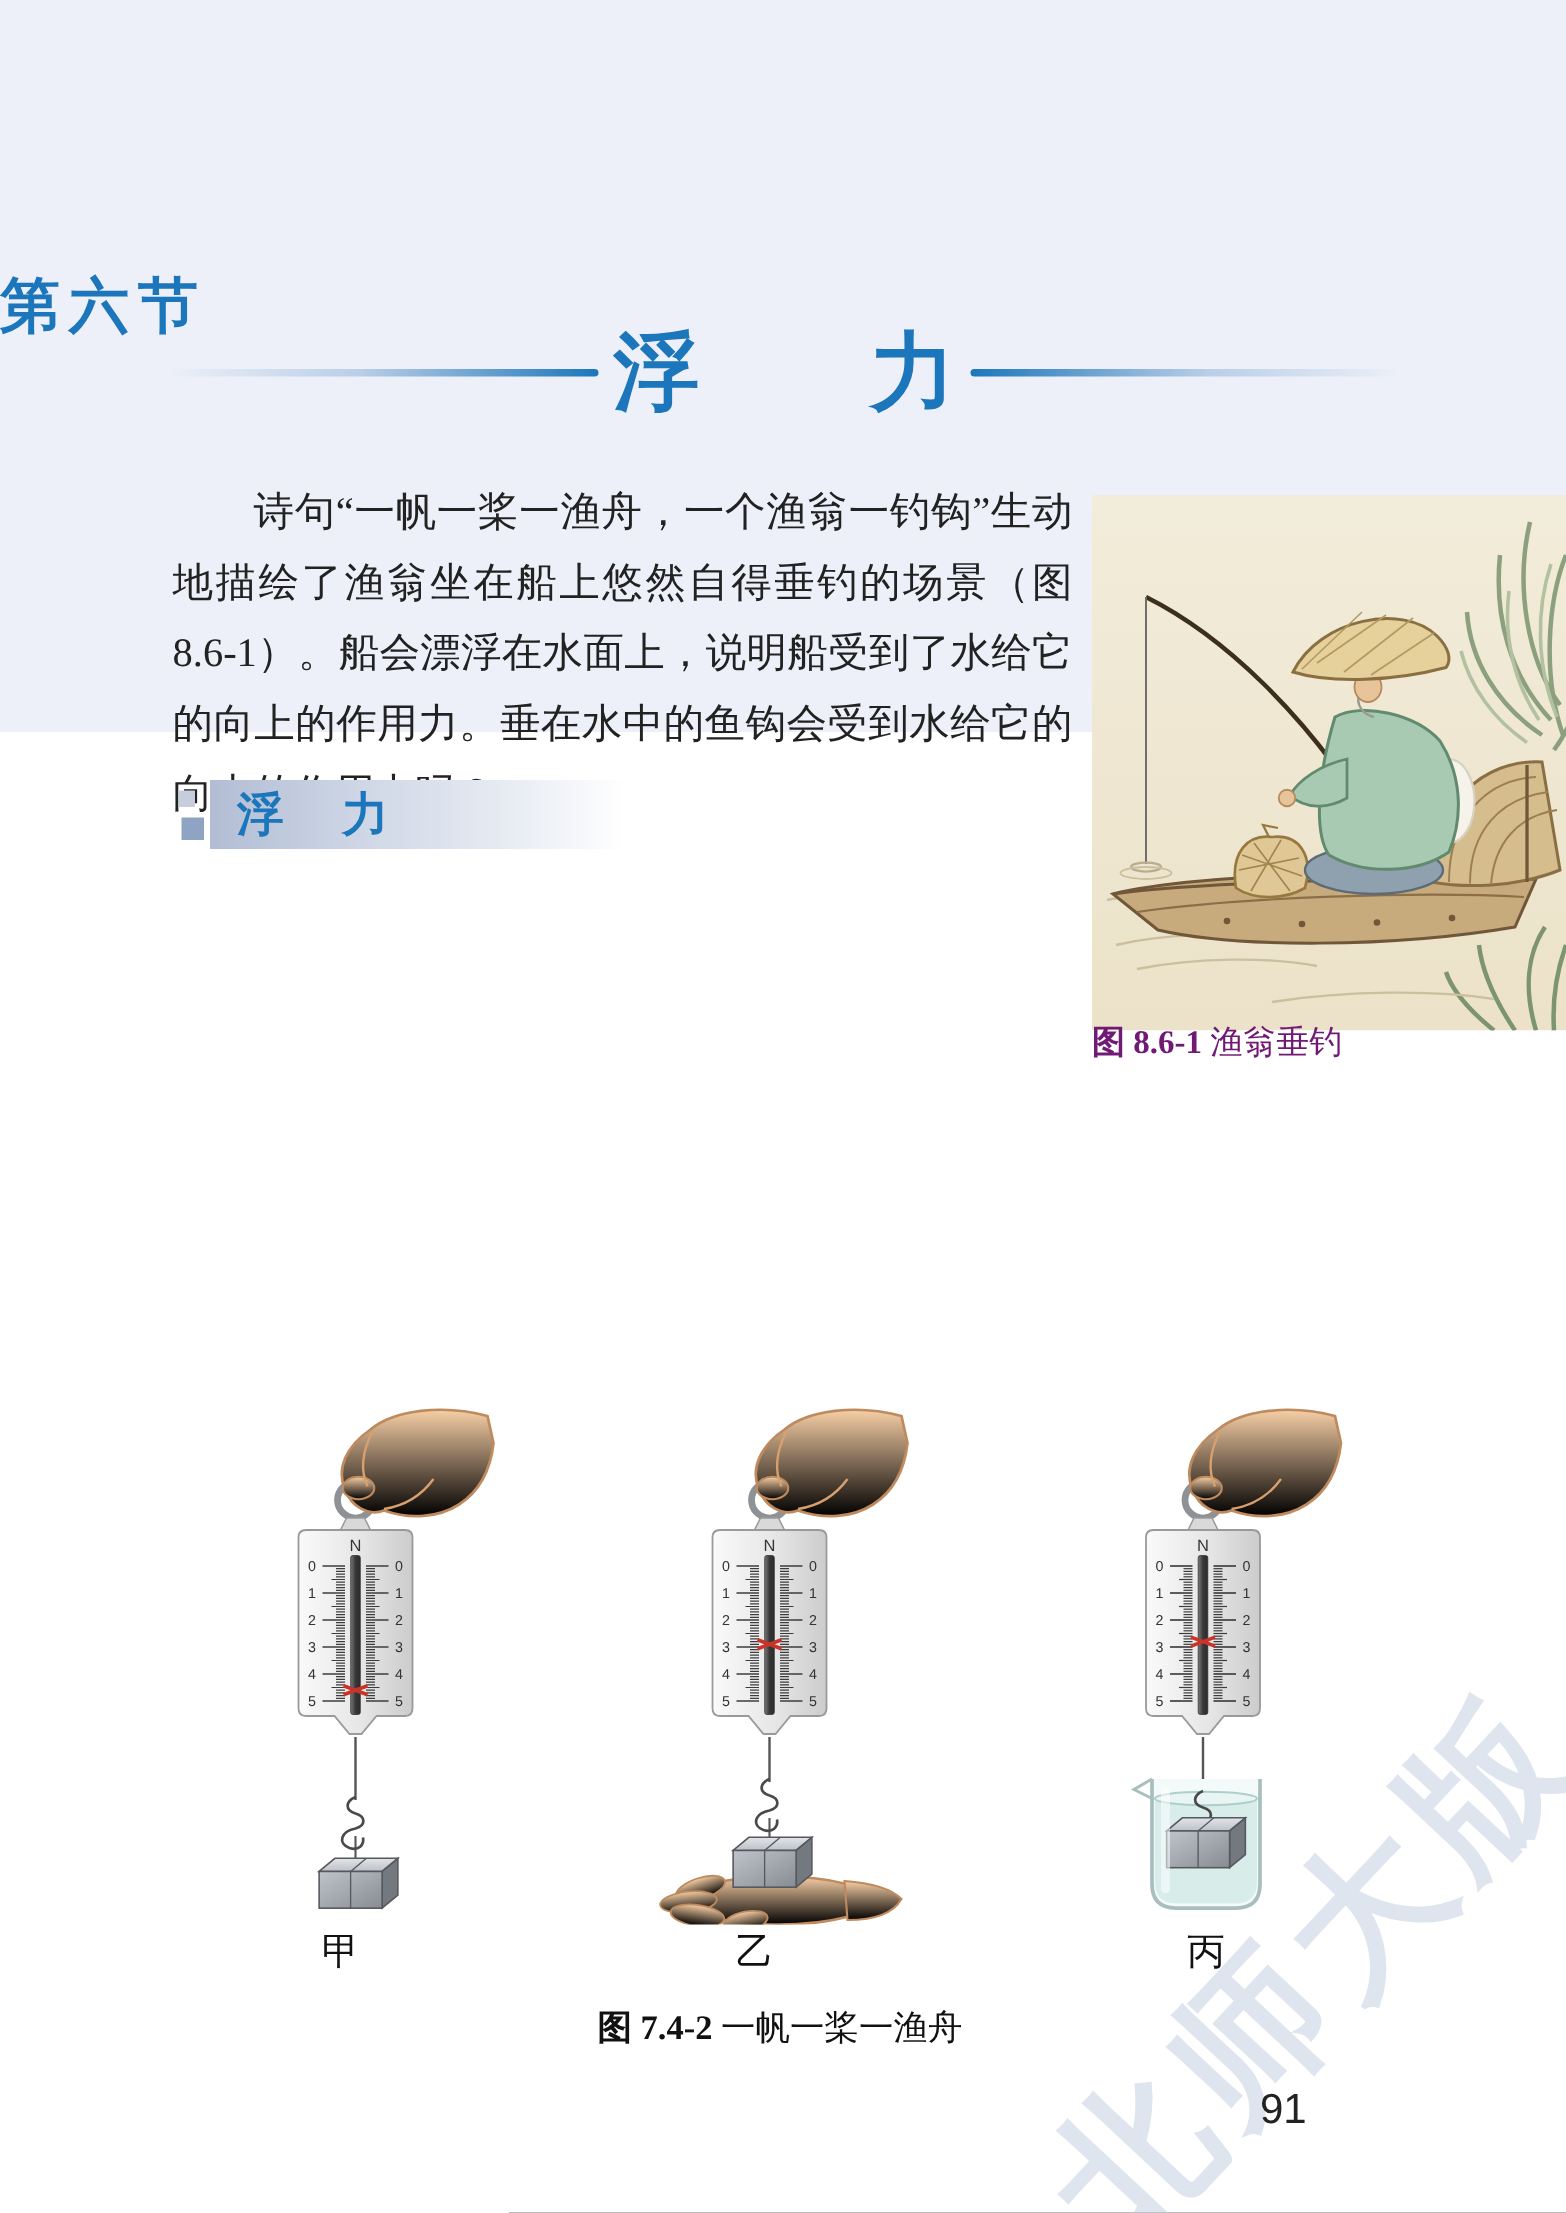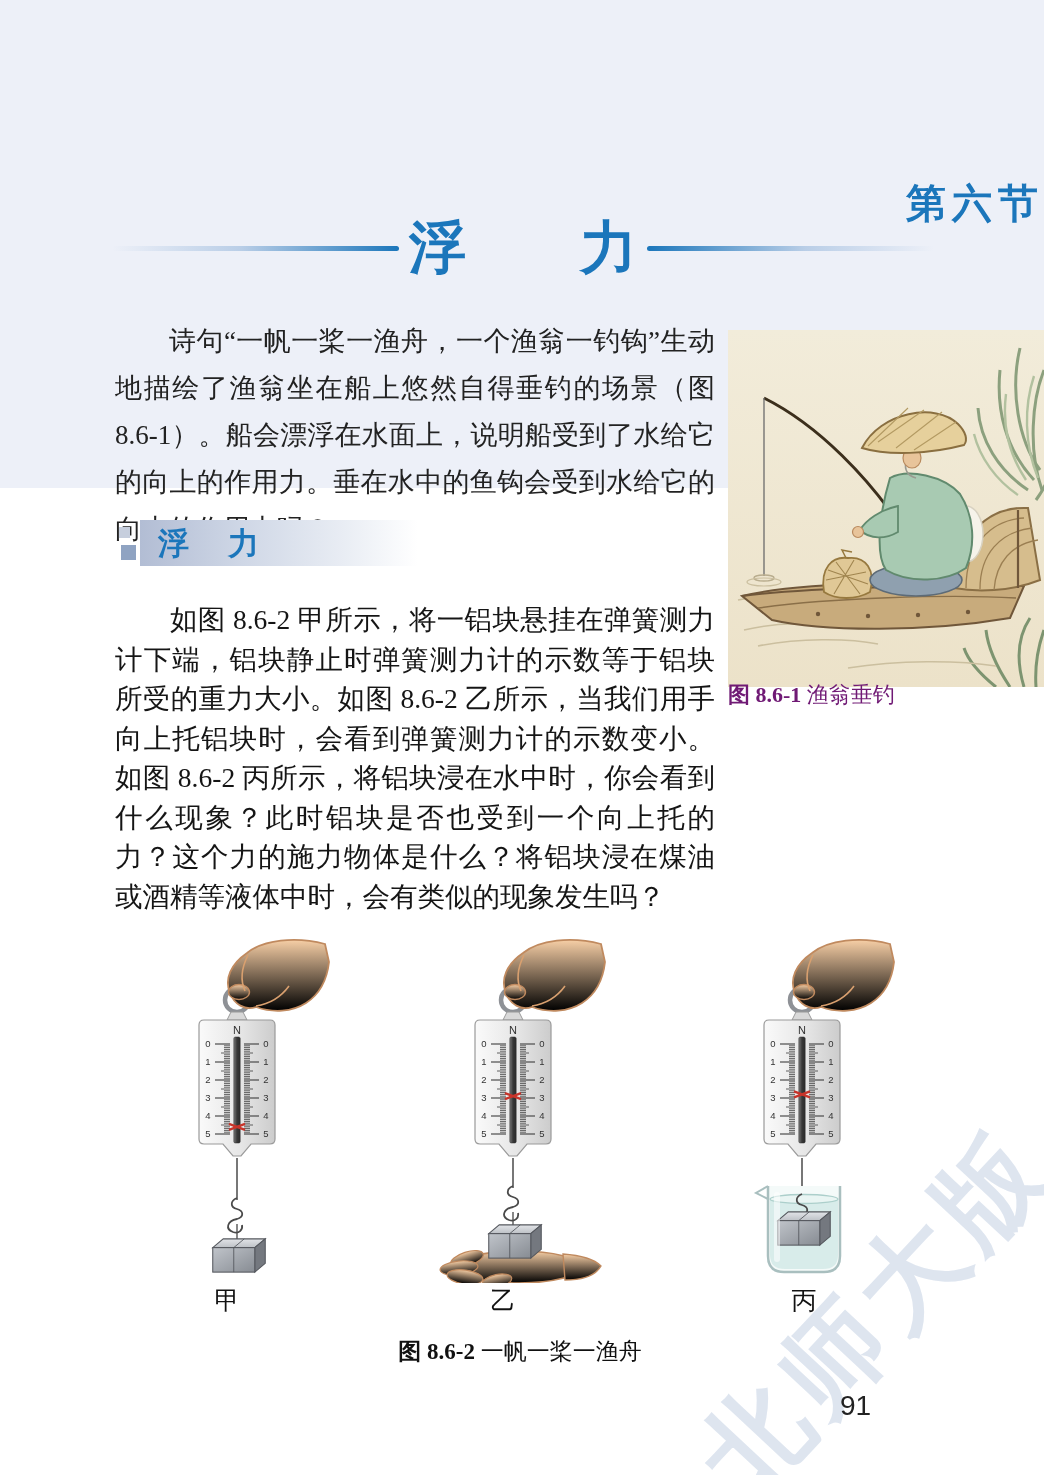--- a/index.html
+++ b/index.html
@@ -3,21 +3,21 @@
 <meta charset="utf-8">
 <style>
   html,body{margin:0;padding:0;background:#888;}
   .page{
     position:relative;width:1044px;height:1475px;margin:0 auto;
     background:#ffffff;overflow:hidden;
     font-family:"Liberation Serif","DejaVu Serif",serif;color:#1f1f1f;
   }
   .top-band{position:absolute;left:0;top:0;width:1044px;height:488px;background:#edf0f8;}
   .section-label{
-    position:absolute;left:0;top:176px;width:1044px;text-align:right;
+    position:absolute;left:0;top:176px;width:1044px;text-align:left;
     font-family:"DejaVu Sans","Liberation Sans",sans-serif;
     font-size:40px;font-weight:bold;color:#1b76bb;letter-spacing:6px;
   }
   .title-row{
     position:absolute;left:112px;top:216px;width:822px;height:64px;
     display:flex;align-items:center;
   }
   .title-rule{flex:1;height:5px;border-radius:3px;}
   .title-rule.left{background:linear-gradient(90deg,rgba(27,118,187,0) 0%,rgba(122,164,210,.45) 45%,#1b76bb 100%);}
   .title-rule.right{background:linear-gradient(270deg,rgba(27,118,187,0) 0%,rgba(122,164,210,.45) 45%,#1b76bb 100%);}
@@ -217,21 +217,20 @@
   </svg>
   <div class="fig1-caption">
     <span class="fig-caption-label">图 8.6-1</span>
     <span>渔翁垂钓</span>
   </div>
 
   <div class="sq1"></div>
   <div class="sq2"></div>
   <div class="sec-head-box">浮　力</div>
 
-  <div class="body-text">如图 8.6-2 甲所示，将一铝块悬挂在弹簧测力计下端，铝块静止时弹簧测力计的示数等于铝块所受的重力大小。如图 8.6-2 乙所示，当我们用手向上托铝块时，会看到弹簧测力计的示数变小。如图 8.6-2 丙所示，将铝块浸在水中时，你会看到什么现象？此时铝块是否也受到一个向上托的力？这个力的施力物体是什么？将铝块浸在煤油或酒精等液体中时，会有类似的现象发生吗？</div>
 
   <svg class="apparatus app-jia" viewBox="0 0 200 345">
     <use href="#handPinch"></use>
     <use href="#gaugeBody"></use>
     <text x="100" y="96" font-size="11" text-anchor="middle" fill="#333">N</text>
     <g>
         <line x1="78" y1="106" x2="93" y2="106" stroke="#3c3c3c" stroke-width="1.1"></line>
         <line x1="107" y1="106" x2="122" y2="106" stroke="#3c3c3c" stroke-width="1.1"></line>
         <line x1="87" y1="107.8" x2="93" y2="107.8" stroke="#3c3c3c" stroke-width="0.8"></line>
         <line x1="107" y1="107.8" x2="113" y2="107.8" stroke="#3c3c3c" stroke-width="0.8"></line>
@@ -626,19 +625,19 @@
     <path d="M100,256 c-7,3 -7,9 0,11 c7,2 7,8 0,10 c-8,2 -10,8 -3,11 c5,1 8,-2 7,-6" stroke="#4a4a4a" stroke-width="1.8" fill="none"></path>
     <use href="#cube" x="74" y="272" width="56" height="37"></use>
     <rect x="72" y="254" width="6" height="70" rx="3" fill="#ffffff" opacity="0.55"></rect>
   </svg>
 
   <div class="fig-label fl-jia">甲</div>
   <div class="fig-label fl-yi">乙</div>
   <div class="fig-label fl-bing">丙</div>
 
   <div class="fig2-caption">
-    <span class="fig-caption-label">图 8.6-2</span>
+    <span class="fig-caption-label">图 7.4-2</span>
     <span>一帆一桨一渔舟</span>
   </div>
 
   <div class="watermark">北师大版</div>
   <div class="page-number">91</div>
 </div>
 
 </body></html>

